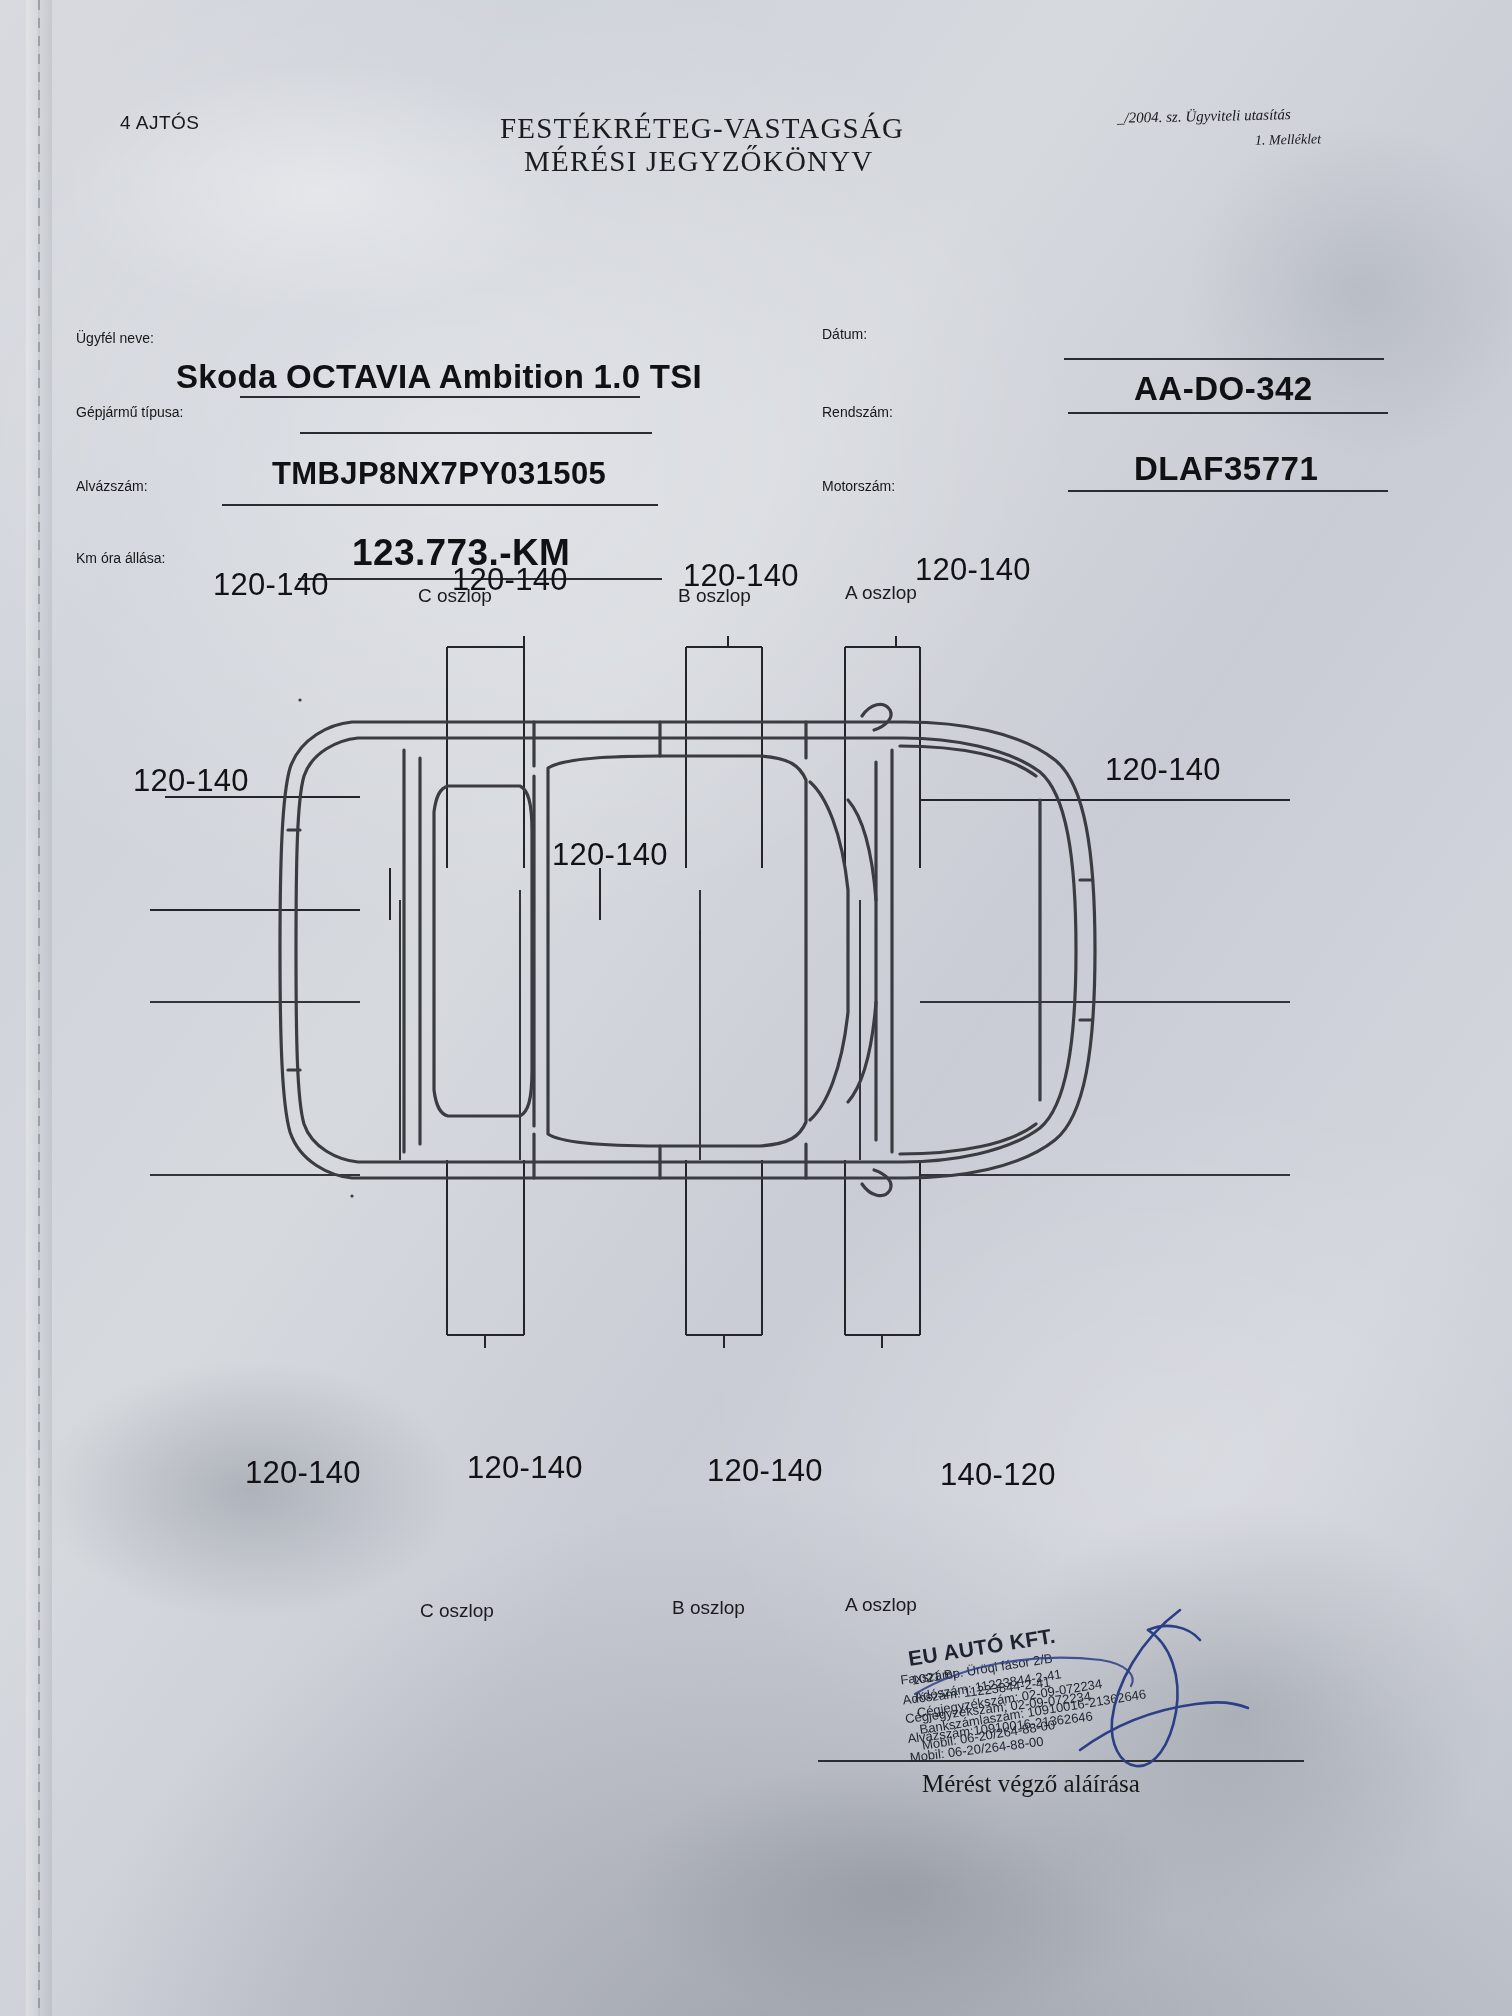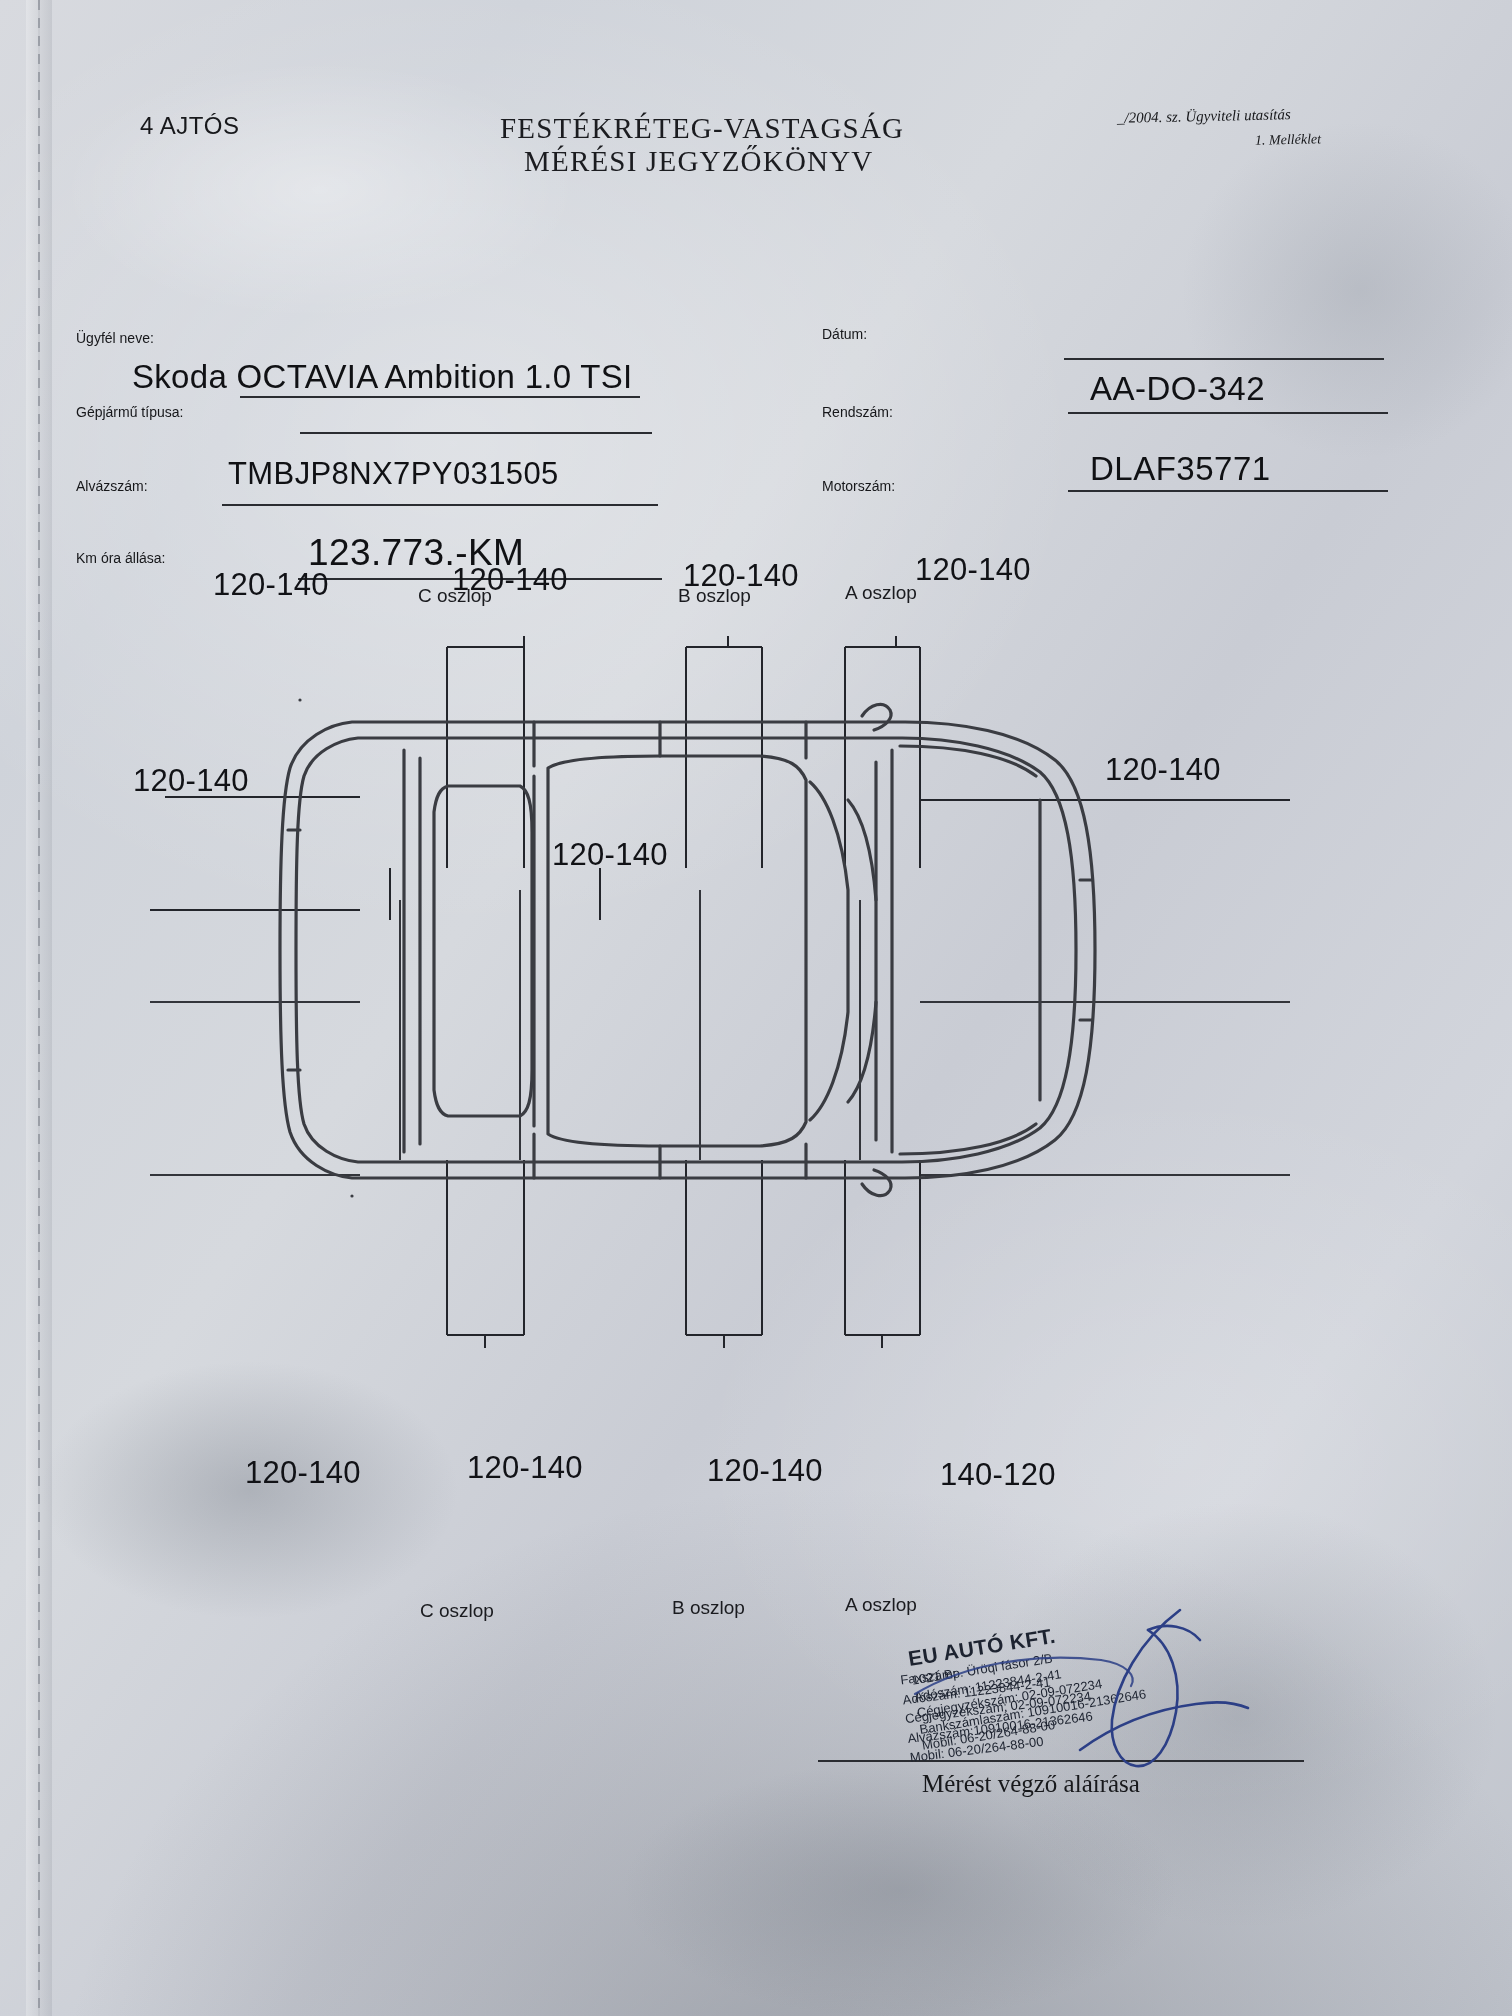--- a/index.html
+++ b/index.html
@@ -51,21 +51,21 @@
     left: 26px; top: 0; width: 26px; height: 2016px;
     background: linear-gradient(to right, rgba(255,255,255,0.25), rgba(120,125,135,0.18));
   }
 
   
   .t { position: absolute; color: #17181b; white-space: nowrap; }
   .print { font-family: "Liberation Sans", sans-serif; }
   .hand  { font-family: "Liberation Sans", sans-serif; letter-spacing: 0.2px; }
 
   
-  #hdr-left { left: 120px; top: 112px; font-size: 24px; letter-spacing: 0.5px; margin-left: 20px; }
+  #hdr-left { left: 120px; top: 112px; font-size: 19px; letter-spacing: 0.5px; }
   #hdr-title1 {
     left: 500px; top: 112px; font-size: 29px; letter-spacing: 1.2px;
     font-family: "Liberation Serif", serif; color: #1b1c20;
   }
   #hdr-title2 {
     left: 524px; top: 145px; font-size: 29px; letter-spacing: 1.2px;
     font-family: "Liberation Serif", serif; color: #1b1c20;
   }
   #hdr-ref1 { left: 1117px; top: 108px; font-size: 15px; font-family: "Liberation Serif", serif; font-style: italic; transform: rotate(-1.2deg); }
   #hdr-ref2 { left: 1255px; top: 132px; font-size: 14px; font-family: "Liberation Serif", serif; font-style: italic; transform: rotate(-1.2deg); }
@@ -74,21 +74,21 @@
   .lbl { font-size: 14px; color: #16171a; }
   #l-ugyfel   { left: 76px;  top: 330px; }
   #l-tipusa   { left: 76px;  top: 404px; }
   #l-alvaz    { left: 76px;  top: 478px; }
   #l-km       { left: 76px;  top: 550px; }
   #l-datum    { left: 822px; top: 326px; }
   #l-rendszam { left: 822px; top: 404px; }
   #l-motor    { left: 822px; top: 478px; }
 
   
-  .val { color: #101114; font-weight: 400; }
+  .val { color: #101114; font-weight: 700; margin-left: 44px; }
   #v-tipusa { left: 132px; top: 358px; font-size: 33px; letter-spacing: 0.3px; }
   #v-alvaz  { left: 228px; top: 456px; font-size: 31px; letter-spacing: 0.4px; }
   #v-km     { left: 308px; top: 532px; font-size: 37px; letter-spacing: 0.4px; }
   #v-rend   { left: 1090px; top: 370px; font-size: 33px; letter-spacing: 0.5px; }
   #v-motor  { left: 1090px; top: 450px; font-size: 33px; letter-spacing: 0.5px; }
 
   
   .rule { position: absolute; background: #2a2c31; height: 2px; }
   #r-ugyfel  { left: 240px; top: 396px;  width: 400px; }
   #r-tipusa  { left: 300px; top: 432px;  width: 352px; }

